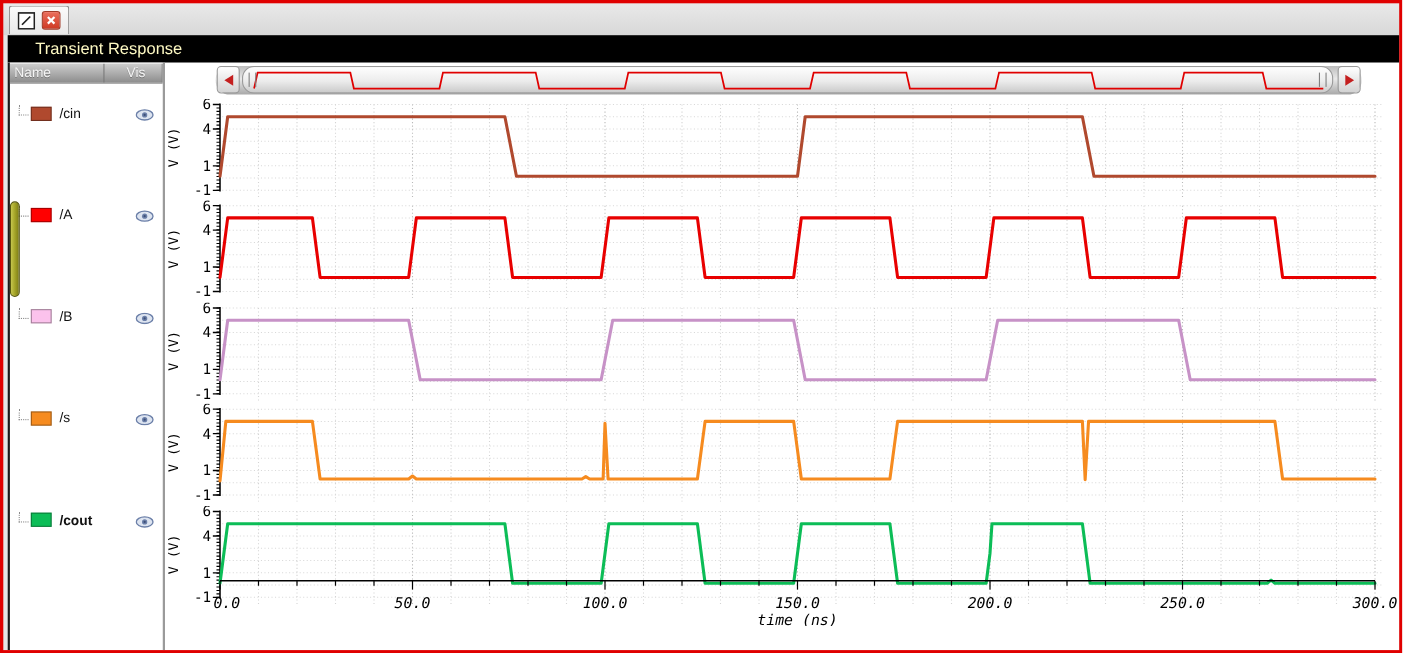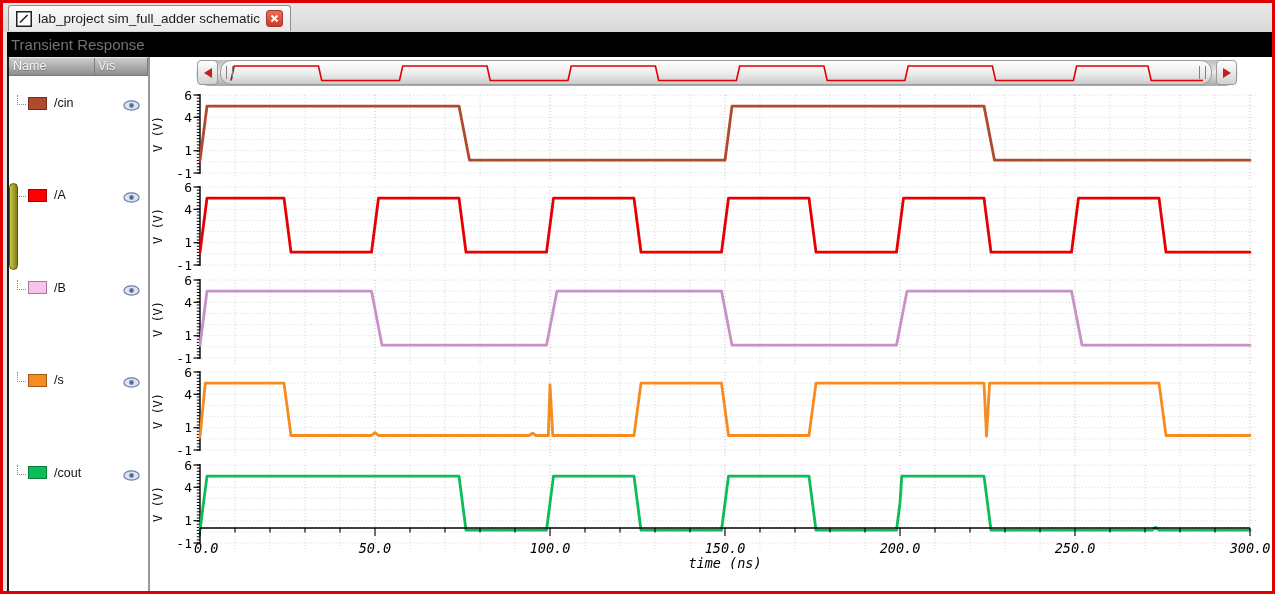--- a/index.html
+++ b/index.html
@@ -13,31 +13,31 @@
   .tab{position:absolute;left:5px;top:2px;height:25px;display:inline-flex;align-items:center;gap:6px;
        padding:0 7px;background:linear-gradient(#fbfbfb,#e9e9e9);
        border:1px solid #8f8f8f;border-bottom:none;border-radius:3px 3px 0 0;}
   .tab-icon{width:16px;height:16px;display:inline-block;}
   .tab-title{font-size:13.5px;color:#1c1c1c;white-space:nowrap;}
   .tab-close{width:15px;height:15px;border-radius:3px;background:linear-gradient(#ea6f5d,#cf3a24);
              border:1px solid #a33b28;display:inline-flex;align-items:center;justify-content:center;cursor:pointer;}
 
   
   .title-bar{position:absolute;left:7px;top:32px;right:3px;height:25px;background:#000;
-             color:#737373;font-size:15px;line-height:25px;padding-left:4px;box-sizing:border-box;}
+             color:#fef9c3;font-size:15px;line-height:25px;padding-left:25px;box-sizing:border-box;}
 
   
   .left-panel{position:absolute;left:7px;top:57px;width:141px;bottom:3px;background:#fff;
               border-left:2px solid #1a1a1a;box-sizing:border-box;}
   .panel-header{position:absolute;left:0;top:0;right:0;height:19px;display:flex;
                 background:linear-gradient(#cdcdcd,#8d8d8d);
                 border-top:1px solid #e8e8e8;border-bottom:1px solid #7a7a7a;box-sizing:border-box;
                 color:#f5f5f5;font-size:12.5px;text-shadow:0 1px 0 #777;}
   .panel-header .col-name{width:86px;padding:1px 0 0 4px;border-right:1px solid #7a7a7a;box-sizing:border-box;}
-  .panel-header .col-vis{flex:1;padding:1px 0 0 3px;border-right:1px solid #7a7a7a;box-sizing:border-box;}
+  .panel-header .col-vis{flex:1;padding:1px 0 0 3px;border-right:1px solid #7a7a7a;box-sizing:border-box;margin-left:17px;}
   .signal-row{position:absolute;height:20px;display:flex;align-items:center;}
   .tree-glyph{width:8px;height:9px;border-left:1px dotted #8a8a8a;border-bottom:1px dotted #8a8a8a;
               margin:0 2px 6px 0;}
   .swatch{width:17px;height:11px;border:1px solid rgba(0,0,0,.35);}
   .sig-name{font-size:12.5px;color:#111;margin-left:7px;}
   .eye{position:absolute;}
 
   
   .list-vscroll{position:absolute;left:9px;top:183px;width:9px;height:87px;border-radius:5px;
                 background:linear-gradient(90deg,#c6c64d,#a8a82b 45%,#7f7f15);border:1px solid #55550f;
@@ -78,21 +78,20 @@
 <div class="screen">
 
   <div class="tab-bar">
     <div class="tab">
       <span class="tab-icon">
         <svg width="16" height="16">
           <rect x="0.75" y="0.75" width="14.5" height="14.5" fill="#ffffff" stroke="#222" stroke-width="1.5"></rect>
           <line x1="11.5" y1="4" x2="4" y2="11.5" stroke="#222" stroke-width="1.6"></line>
         </svg>
       </span>
-      <span class="tab-title">lab_project sim_full_adder schematic</span>
       <span class="tab-close">
         <svg width="9" height="9">
           <line x1="1.5" y1="1.5" x2="7.5" y2="7.5" stroke="#fff" stroke-width="2"></line>
           <line x1="7.5" y1="1.5" x2="1.5" y2="7.5" stroke="#fff" stroke-width="2"></line>
         </svg>
       </span>
     </div>
   </div>
 
   <div class="title-bar">
@@ -138,21 +137,21 @@
         <div class="signal-row" style="top: 313.2px; left: 8px;">
           <span class="tree-glyph"></span>
           <span class="swatch" style="background: rgb(246, 139, 31);"></span>
           <span class="sig-name">/s</span>
         </div>
         <span class="eye" style="left: 114px; top: 317.2px;"><svg width="17" height="11">
             <ellipse cx="8.5" cy="5.5" rx="7.6" ry="4.6" fill="#dde4f0" stroke="#6b7fa8" stroke-width="1.2"></ellipse>
             <circle cx="8.5" cy="5.5" r="2.4" fill="#6b7fa8"></circle>
             <circle cx="8.5" cy="5.5" r="1" fill="#3c4f78"></circle>
           </svg></span>
-        <div class="signal-row" style="top: 405.6px; left: 8px;">
+        <div class="signal-row" style="top: 405.6px; left: 8px; font-weight: bold;">
           <span class="tree-glyph"></span>
           <span class="swatch" style="background: rgb(12, 189, 87);"></span>
           <span class="sig-name">/cout</span>
         </div>
         <span class="eye" style="left: 114px; top: 409.6px;"><svg width="17" height="11">
             <ellipse cx="8.5" cy="5.5" rx="7.6" ry="4.6" fill="#dde4f0" stroke="#6b7fa8" stroke-width="1.2"></ellipse>
             <circle cx="8.5" cy="5.5" r="2.4" fill="#6b7fa8"></circle>
             <circle cx="8.5" cy="5.5" r="1" fill="#3c4f78"></circle>
           </svg></span>
       </div>

